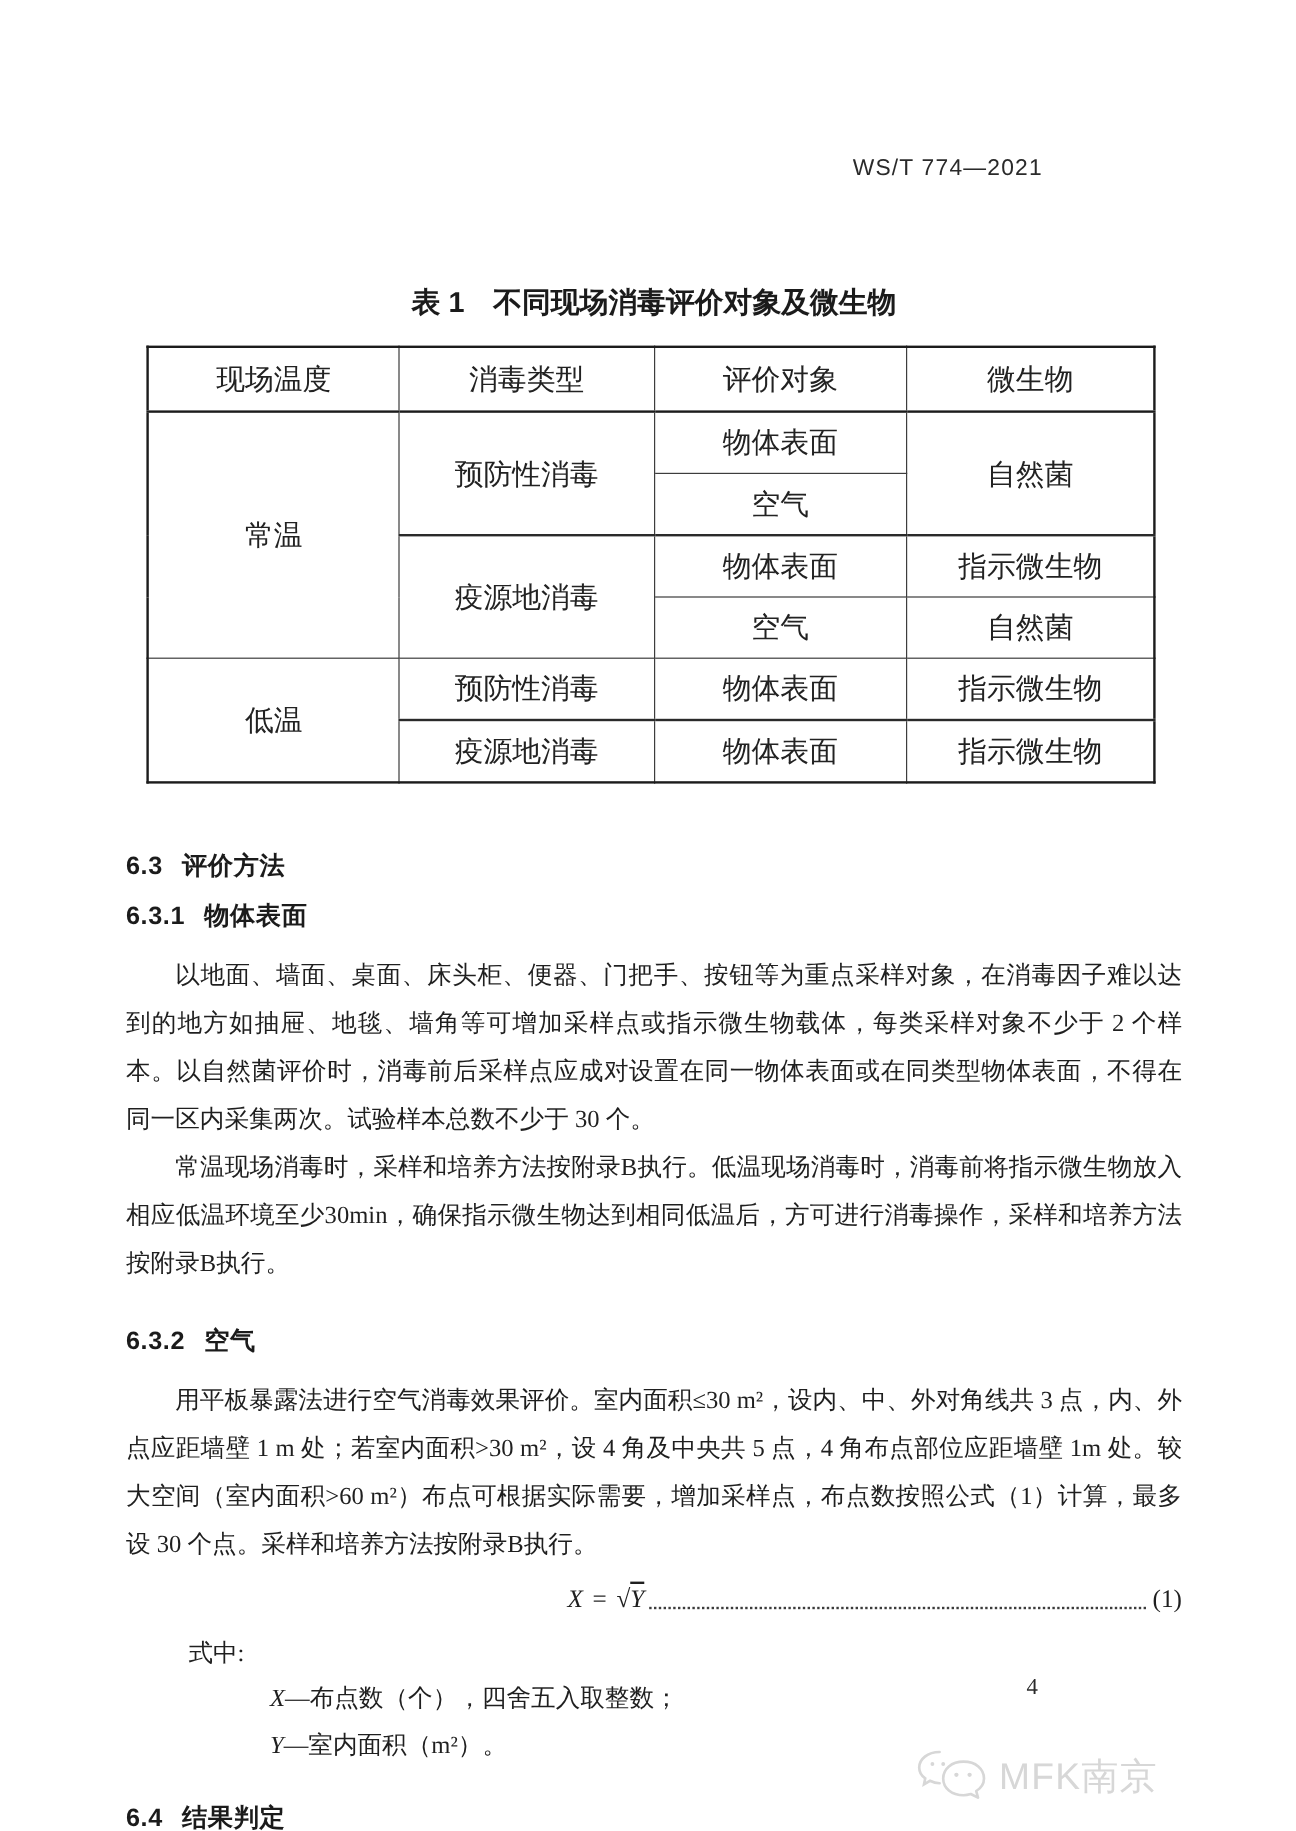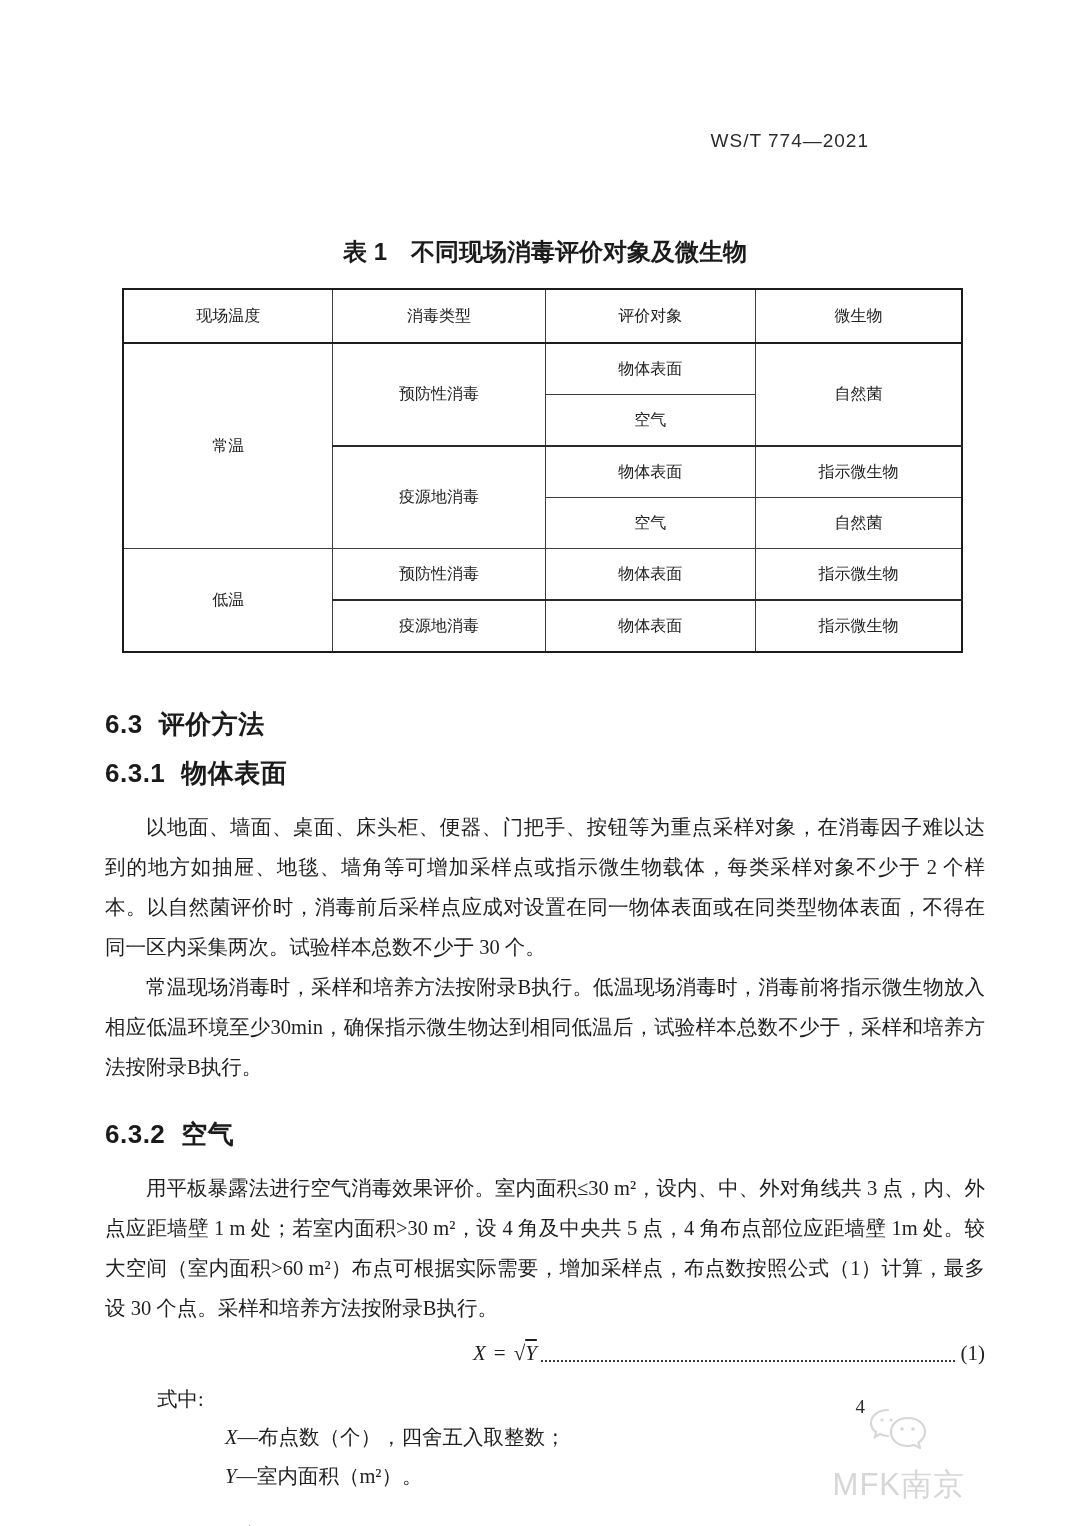--- a/index.html
+++ b/index.html
@@ -34,40 +34,40 @@
     font-weight: bold;
     font-size: 24px;
     color: #1b1b1b;
   }
   table.std-table {
     margin-top: 20px;
     margin-left: 17px;
     width: 841px;
     border-collapse: collapse;
     table-layout: fixed;
-    font-size: 16px;
+    font-size: 24px;
     color: #222;
   }
   table.std-table th, table.std-table td {
     border: 1px solid #3d3d3d;
     text-align: center;
     vertical-align: middle;
     font-weight: normal;
     padding: 0;
   }
   table.std-table { border: 2px solid #1c1c1c; }
   table.std-table th { height: 52px; border-bottom: 2.5px solid #1c1c1c; }
   table.std-table td { height: 50px; }
   table.std-table { border-bottom-width: 2.5px; }
   td.group-top { border-top: 2px solid #2a2a2a !important; }
   .sec-heading {
     margin: 0;
     font-family: "Liberation Sans", "DejaVu Sans", sans-serif;
     font-weight: bold;
-    font-size: 26px;
+    font-size: 21px;
     color: #1b1b1b;
     letter-spacing: 0.5px;
   }
   .h63  { margin-top: 54px; }
   .h631 { margin-top: 14px; }
   .h632 { margin-top: 30px; }
   .h64  { margin-top: 26px; }
   .sec-heading .h-num { margin-right: 16px; }
   p.body-para {
     margin: 0;
@@ -121,21 +121,20 @@
     right: 26px;
     bottom: 20px;
     display: flex;
     align-items: center;
     gap: 8px;
     color: #d7d7d7;
     font-family: "Liberation Sans", "DejaVu Sans", sans-serif;
     font-size: 31px;
     letter-spacing: 1px;
     user-select: none;
-    flex-direction: column;
   }
   .watermark svg { display: block; }
 </style>
 </head>
 <body>
 
 <div class="page">
 
   <div class="doc-header">WS/T 774—2021</div>
 
@@ -193,21 +192,21 @@
 
     <h2 class="sec-heading h63">
       <span class="h-num">6.3</span><span>评价方法</span>
     </h2>
 
     <h2 class="sec-heading h631">
       <span class="h-num">6.3.1</span><span>物体表面</span>
     </h2>
 
     <p class="body-para">以地面、墙面、桌面、床头柜、便器、门把手、按钮等为重点采样对象，在消毒因子难以达到的地方如抽屉、地毯、墙角等可增加采样点或指示微生物载体，每类采样对象不少于 2 个样本。以自然菌评价时，消毒前后采样点应成对设置在同一物体表面或在同类型物体表面，不得在同一区内采集两次。试验样本总数不少于 30 个。</p>
-    <p class="body-para follow">常温现场消毒时，采样和培养方法按附录B执行。低温现场消毒时，消毒前将指示微生物放入相应低温环境至少30min，确保指示微生物达到相同低温后，试验样本总数不少于，采样和培养方法按附录B执行。</p>
+    <p class="body-para follow">常温现场消毒时，采样和培养方法按附录B执行。低温现场消毒时，消毒前将指示微生物放入相应低温环境至少30min，确保指示微生物达到相同低温后，方可进行消毒操作，采样和培养方法按附录B执行。</p>
 
     <h2 class="sec-heading h632">
       <span class="h-num">6.3.2</span><span>空气</span>
     </h2>
 
     <p class="body-para">用平板暴露法进行空气消毒效果评价。室内面积≤30 m²，设内、中、外对角线共 3 点，内、外点应距墙壁 1 m 处；若室内面积&gt;30 m²，设 4 角及中央共 5 点，4 角布点部位应距墙壁 1m 处。较大空间（室内面积&gt;60 m²）布点可根据实际需要，增加采样点，布点数按照公式（1）计算，最多设 30 个点。采样和培养方法按附录B执行。</p>
 
     <div class="formula-row">
       <span class="math-var">X</span>
       <span class="math-eq">=</span>

